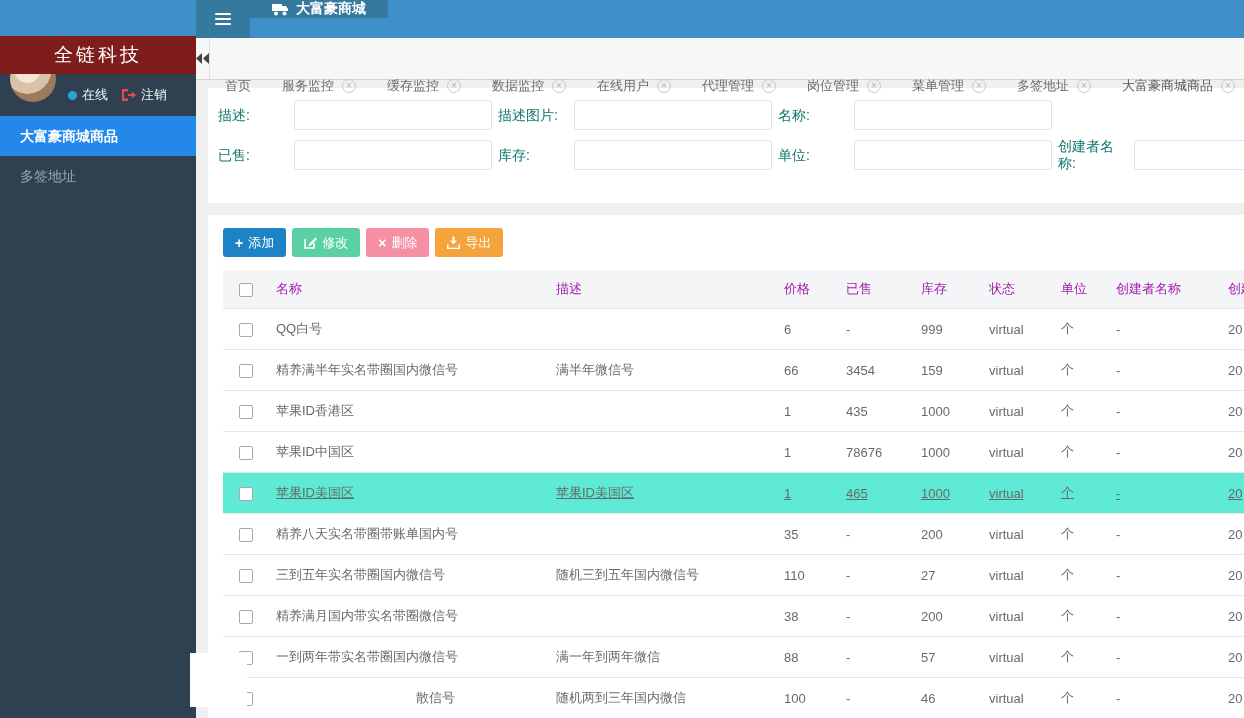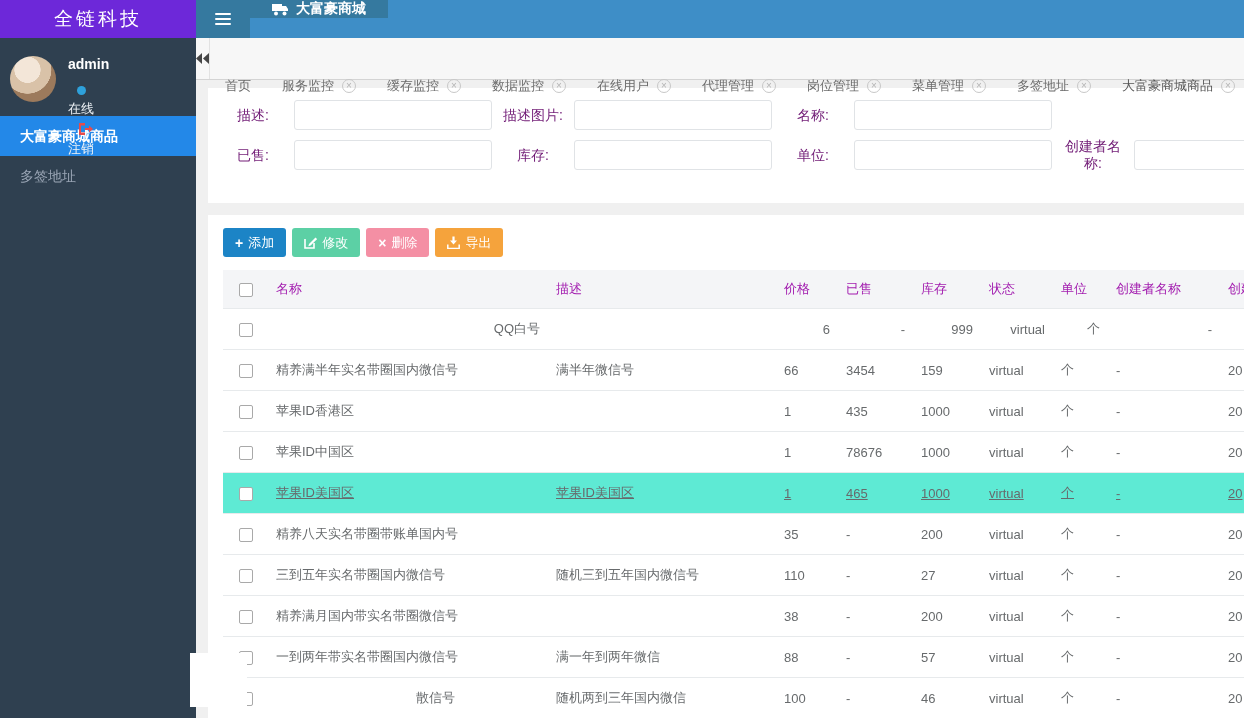--- a/index.html
+++ b/index.html
@@ -5,67 +5,67 @@
   * { box-sizing: border-box; margin: 0; padding: 0; }
   html,body { width:1244px; height:718px; overflow:hidden; }
   body {
     position: relative;
     font-family: "Liberation Sans", sans-serif;
     background: #f0f0f0;
     color: #676a6c;
   }
   
   .topbar { position:absolute; left:0; top:0; width:1244px; height:38px; background:#3e8ec7; z-index:20; display:flex; }
-  .logo { width:196px; height:38px; background:#6d28d9; color:#fff; font-size:19px; letter-spacing:3px; display:flex; align-items:center; justify-content:center; }
+  .logo { width:196px; height:38px; background:#7f1d1d; color:#fff; font-size:19px; letter-spacing:3px; display:flex; align-items:center; justify-content:center;margin-top:36px; }
   .hamburger { width:54px; height:38px; background:#35799f; display:flex; flex-direction:column; gap:3px; align-items:center; justify-content:center; cursor:pointer; }
   .hamburger i { width:16px; height:2px; background:#fff; border-radius:1px; }
   .topnav { display:flex;flex-direction:column; }
   .topnav-item { display:flex; align-items:center; gap:7px; padding:0 22px; color:#fff; font-size:14px; font-weight:bold; cursor:pointer; }
   .topnav-item.active { background:#35799f; }
   
   .sidebar { position:absolute; left:0; top:38px; width:196px; height:680px; background:#2f4050; z-index:15; }
   .user-panel { position:relative; height:78px; }
   .avatar { position:absolute; left:10px; top:18px; width:46px; height:46px; border-radius:50%;
     background: radial-gradient(circle at 38% 30%, #f3e6d8 0 30%, #d9c2a8 31% 55%, #9c7a5c 56% 100%); }
   .uname { position:absolute; left:68px; top:18px; color:#ffffff; font-size:14px; font-weight:bold; }
-  .ustatus { position:absolute; left:68px; top:48px; display:flex; align-items:center; gap:5px; font-size:13px; color:#eef2f6;flex-direction:column; }
+  .ustatus { position:absolute; left:68px; top:48px; display:flex; align-items:center; gap:5px; font-size:13px; color:#eef2f6; }
   .dot { width:9px; height:9px; border-radius:50%; background:#2ea1db; display:inline-block; }
   .side-menu { margin-top:0; }
   .side-item { height:40px; line-height:40px; padding-left:20px; font-size:14px; color:#9aa5b5; cursor:pointer; }
   .side-item.active { background:#2388e8; color:#fff; font-weight:bold; }
   
   .tabbar { position:absolute; left:196px; top:38px; width:1048px; height:42px; background:#f7f7f7; border-bottom:1px solid #d4d4d4; display:flex; z-index:10; }
   .tab-scroll { width:30px; display:flex; align-items:center; justify-content:center; cursor:pointer; border-right:1px solid #e2e2e2; }
   .tab { display:flex; align-items:center; gap:8px; padding:0 15px; font-size:13px; color:#6b6b6b; border-right:1px solid #ddd; cursor:pointer; white-space:nowrap;margin-top:48px; }
   .tab.active { background:#e7e7e7; color:#555; }
   .tab-close { width:14px; height:14px; border:1px solid #c8c8c8; border-radius:50%; color:#b5b5b5; font-size:10px; line-height:12px; text-align:center; cursor:pointer; }
   
   .main { position:absolute; left:196px; top:80px; width:1048px; height:638px; overflow:hidden; background:#f0f0f0; }
   .panel { position:absolute; left:12px; width:1500px; background:#fff; }
   .panel-search { top:8px; height:115px; }
   .form-row { display:flex; padding-left:10px; margin-top:12px; }
   .form-row + .form-row { margin-top:8px; }
   .fgroup { display:flex; align-items:center; width:280px; }
-  .flabel { width:70px; text-align:center; font-size:14px; color:#701a75; line-height:17px; }
+  .flabel { width:70px; text-align:left; font-size:14px; color:#0f766e; line-height:17px; }
   .finput { width:198px; height:30px; margin-left:6px; border:1px solid #e0e3e6; border-radius:3px; background:#fff; outline:none; padding:0 6px; font-size:13px; }
   .panel-table { top:135px; height:620px; }
   .toolbar { display:flex; gap:6px; padding:13px 15px; }
   .btn { display:inline-flex; align-items:center; gap:5px; height:29px; padding:0 12px; border:none; border-radius:3px; color:#fff; font-size:13px; font-family:inherit; cursor:pointer; }
   .btn-add { background:#1c84c6; }
   .btn-edit { background:#5cd0a5; }
   .btn-del { background:#f48fa4; }
   .btn-exp { background:#f5a33c; }
   .btn .sym { font-size:14px; font-weight:bold; line-height:1; }
   
   table { border-collapse:collapse; table-layout:fixed; width:1180px; margin:0 15px; font-size:13px; }
   col.c0{width:45px} col.c1{width:280px} col.c2{width:228px} col.c3{width:62px}
   col.c4{width:75px} col.c5{width:68px} col.c6{width:72px} col.c7{width:55px} col.c8{width:112px}
   thead th { background:#f4f5f7; text-align:left; font-weight:normal; color:#a21caf; padding:10px 8px; border-bottom:1px solid #e7eaec; }
   tbody td { padding:11px 8px; color:#676a6c; border-top:1px solid #e7eaec; overflow:hidden; white-space:nowrap; }
-  tbody tr:first-child td { border-top:none;text-align:right; }
+  tbody tr:first-child td { border-top:none; }
   table { border-bottom:1px solid #e7eaec; }
   tr.hl td { background:#5eead4;text-decoration:underline; }
   td.indent, th.cbcell, td.cbcell { text-align:left; }
   td.indent { padding-left:148px; }
   .cbcell { text-align:center !important; }
   .cb { display:inline-block; width:14px; height:14px; border:1px solid #a9a9a9; border-radius:2px; background:#fff; vertical-align:middle; cursor:pointer; }
   
   .float-box { position:absolute; left:190px; top:653px; width:57px; height:54px; background:#fff; z-index:40; }
   svg { display:block; }
 </style>

